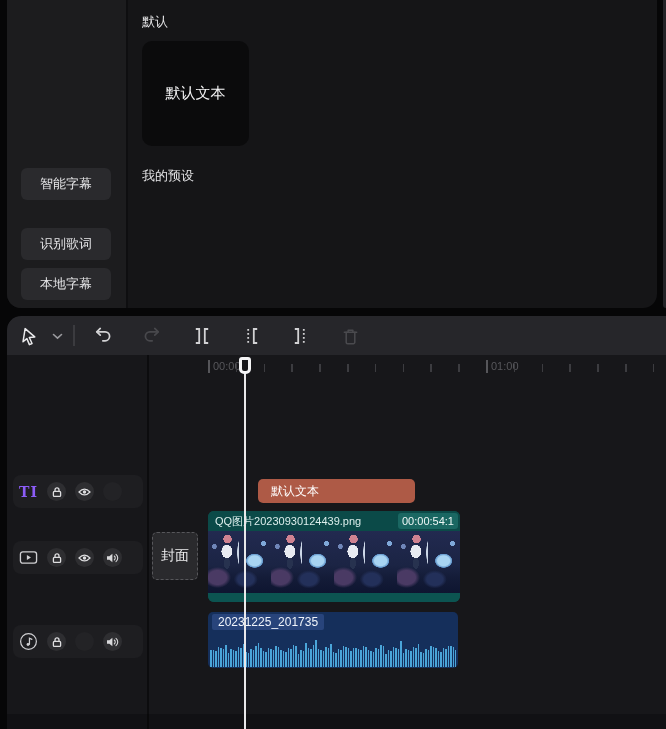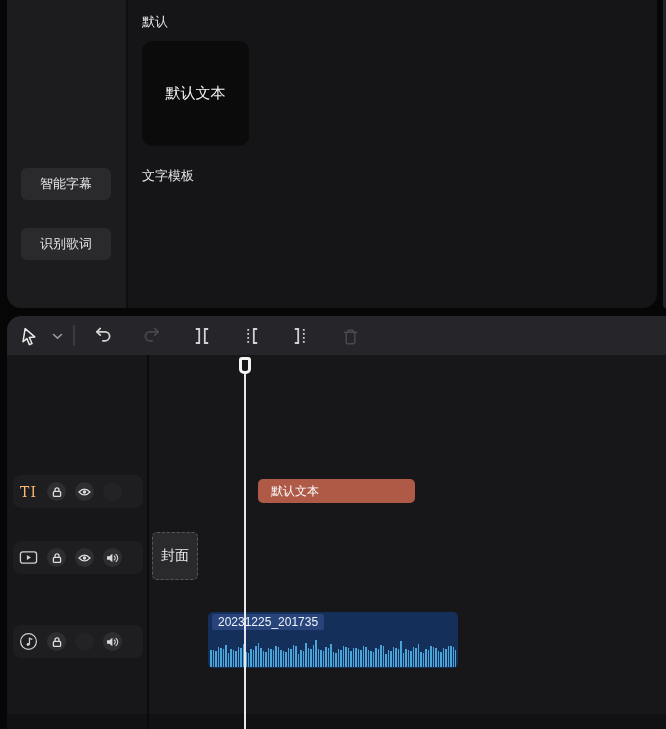--- a/index.html
+++ b/index.html
@@ -53,22 +53,22 @@
     background:#0c0c0e; }
 
   .track-row { position:absolute; left:6px; width:130px; height:33px;
     background:#1e1e21; border-radius:8px; display:flex; align-items:center;
     padding-left:6px; gap:9px; }
   .ctl { width:19px; height:19px; border-radius:50%; background:#2e2e31;
     display:flex; align-items:center; justify-content:center; flex:none; }
   .ctl.empty { background:#232326; }
   .ttype { width:19px; height:19px; display:flex; align-items:center;
     justify-content:center; flex:none; }
-  .ti-glyph { font-family:"DejaVu Serif", serif; font-size:14px; color:#fdba74;
-    letter-spacing:1px; }
+  .ti-glyph { font-family:"DejaVu Serif", serif; font-size:14px; color:#8b5cf6;
+    letter-spacing:1px;font-weight:bold; }
 
   #cover-btn { position:absolute; left:145px; top:216px; width:46px; height:48px;
     background:#2a2a2d; border:1px dashed #57575b; border-radius:5px;
     display:flex; align-items:center; justify-content:center; font-size:14px;
     color:#ececee; }
 
   
   #text-clip { position:absolute; left:251px; top:163px; width:157px; height:24px;
     background:#ae5a46; border-radius:5px; line-height:24px; padding-left:13px;
     font-size:12px; color:#ffffff; }
@@ -122,27 +122,30 @@
 <body>
 
 <div id="top-panel">
   <div id="sidebar">
       <div class="side-btn" style="top: 168px;">
         <span>智能字幕</span>
       </div>
       <div class="side-btn" style="top: 228px;">
         <span>识别歌词</span>
       </div>
+      <div class="side-btn" style="top: 268px;">
+        <span>本地字幕</span>
+      </div>
     </div>
   <div id="panel-content">
     <div class="sec-label" id="lbl-default">默认</div>
     <div id="preset-card">
       <span>默认文本</span>
     </div>
-    <div class="sec-label" id="lbl-presets">文字模板</div>
+    <div class="sec-label" id="lbl-presets">我的预设</div>
   </div>
 </div>
 <div id="right-sliver"></div>
 
 <div id="bottom-panel">
 
   <div id="tl-toolbar">
     <div class="tool" style="left:10px">
       <span>
         <svg width="21" height="21" viewBox="0 0 24 24" fill="none" stroke="#eaeaec" stroke-width="1.7" stroke-linejoin="round">
@@ -202,20 +205,41 @@
       <span>
         <svg width="21" height="21" viewBox="0 0 22 22" fill="none" stroke="#4a4a4e" stroke-width="1.6" stroke-linecap="round" stroke-linejoin="round">
           <path d="M4.5 6.5 H17.5"></path>
             <path d="M8.5 6.5 V4.5 H13.5 V6.5"></path>
           <path d="M6.5 6.5 V17 A1.5 1.5 0 0 0 8 18.5 H14 A1.5 1.5 0 0 0 15.5 17 V6.5"></path>
         </svg>
       </span>
     </div>
   </div>
 
+  <div id="ruler">
+      <div class="tick major" style="left: 201px;"></div>
+      <span class="ruler-label" style="left: 206px;">00:00</span>
+      <div class="tick major" style="left: 479px;"></div>
+      <span class="ruler-label" style="left: 484px;">01:00</span>
+      <div class="tick minor" style="left: 228.8px;"></div>
+      <div class="tick minor" style="left: 256.6px;"></div>
+      <div class="tick minor" style="left: 284.4px;"></div>
+      <div class="tick minor" style="left: 312.2px;"></div>
+      <div class="tick minor" style="left: 340px;"></div>
+      <div class="tick minor" style="left: 367.8px;"></div>
+      <div class="tick minor" style="left: 395.6px;"></div>
+      <div class="tick minor" style="left: 423.4px;"></div>
+      <div class="tick minor" style="left: 451.2px;"></div>
+      <div class="tick minor" style="left: 506.8px;"></div>
+      <div class="tick minor" style="left: 534.6px;"></div>
+      <div class="tick minor" style="left: 562.4px;"></div>
+      <div class="tick minor" style="left: 590.2px;"></div>
+      <div class="tick minor" style="left: 618px;"></div>
+      <div class="tick minor" style="left: 645.8px;"></div>
+    </div>
   <div id="track-divider"></div>
 
   <div class="track-row" style="top:159px">
     <span class="ttype">
         <span class="ti-glyph">TI</span>
       </span>
     <span class="ctl">
       <svg width="12" height="12" viewBox="0 0 12 12" fill="none" stroke="#dedee0" stroke-width="1.3">
         <rect x="2.4" y="5.4" width="7.2" height="5" rx="1"></rect>
           <path d="M4 5.4 V3.9 a2 2 0 0 1 4 0 V5.4"></path>
@@ -283,20 +307,33 @@
   </div>
 
   <div id="cover-btn">
     <span>封面</span>
   </div>
 
   <div id="text-clip">
     <span>默认文本</span>
   </div>
 
+  <div id="video-clip">
+    <div id="video-header">
+      <span>QQ图片20230930124439.png</span>
+      <span id="video-duration">00:00:54:1</span>
+    </div>
+    <div id="thumbs">
+        <div class="thumb"></div>
+        <div class="thumb"></div>
+        <div class="thumb"></div>
+        <div class="thumb"></div>
+      </div>
+    <div id="video-footer"></div>
+  </div>
 
   <div id="audio-clip">
     <span id="audio-label">20231225_201735</span>
     <div id="waveform">
         <div class="wbar" style="height: 17px;"></div>
         <div class="wbar" style="height: 17px;"></div>
         <div class="wbar" style="height: 16px;"></div>
         <div class="wbar" style="height: 20px;"></div>
         <div class="wbar" style="height: 19px;"></div>
         <div class="wbar" style="height: 18px;"></div>

